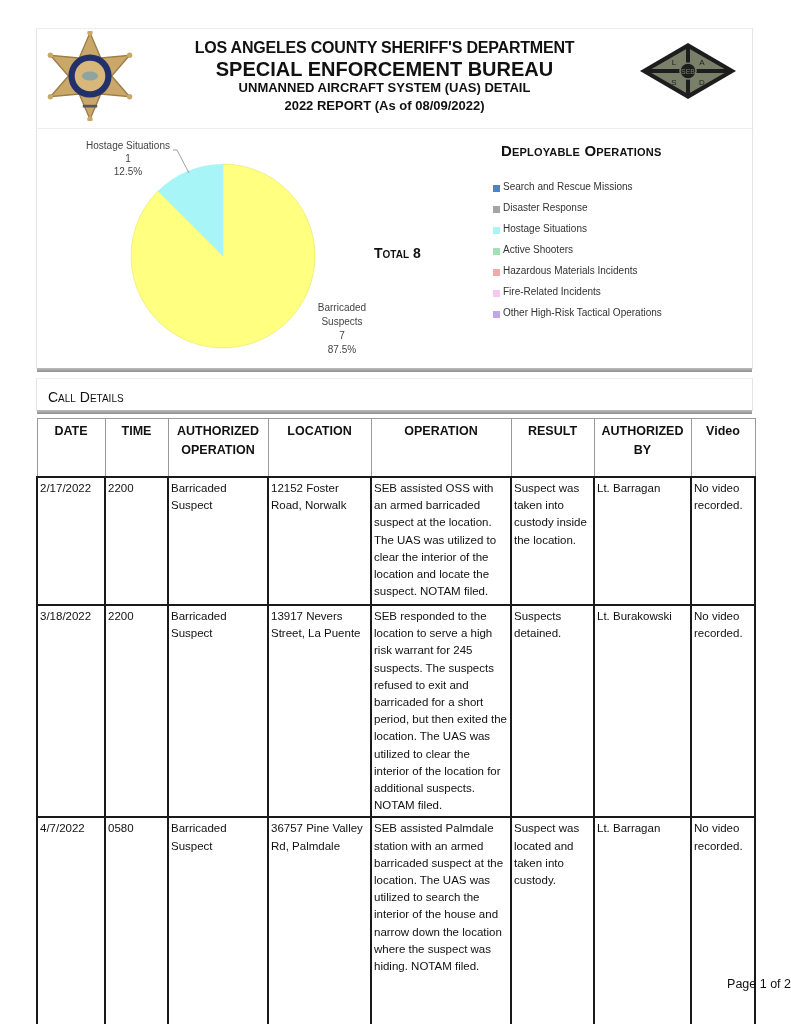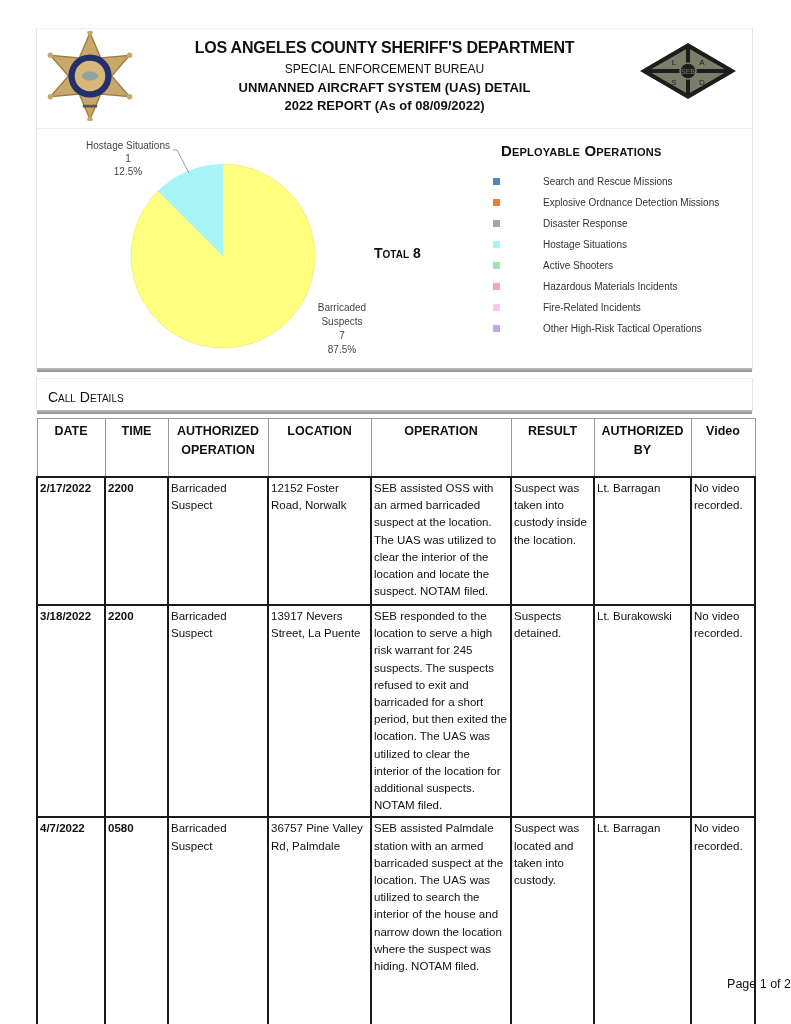--- a/index.html
+++ b/index.html
@@ -11,43 +11,43 @@
            border-top: 1px solid #eee; }
   .panel::after { content: ""; position: absolute; left: 0; right: 0; bottom: -3px; height: 4px;
                   background: linear-gradient(#bdbdbd, #8f8f8f); }
 
   
   #header { top: 28px; height: 104px; }
   .badge { position: absolute; left: 8px; top: 2px; width: 90px; height: 90px; }
   .seb-logo { position: absolute; right: 14px; top: 12px; width: 100px; height: 60px; }
   .titles { position: absolute; left: 110px; right: 130px; top: 8px; text-align: center; }
   .t1 { font-size: 16px; font-weight: bold; letter-spacing: -0.2px; line-height: 22px; }
-  .t2 { font-size: 12px; font-weight: normal; line-height: 20px; }
+  .t2 { font-size: 20px; font-weight: bold; line-height: 20px; }
   .t3 { font-size: 13px; font-weight: bold; line-height: 18px; }
   .t4 { font-size: 13px; font-weight: bold; line-height: 18px; }
 
   
   #chart { top: 128px; height: 241px; }
   .pie { position: absolute; left: 93px; top: 34px; }
   .lbl { position: absolute; font-size: 10px; color: #444; text-align: center; line-height: 13px; }
   .total { position: absolute; left: 337px; top: 116px; font-size: 14px; font-weight: bold; font-variant: small-caps; }
   .legend-title { position: absolute; left: 464px; top: 13px; font-size: 15px; font-weight: bold; font-variant: small-caps; letter-spacing: 0.2px; }
   .legend { position: absolute; left: 456px; top: 42px; list-style: none; }
-  .legend li { display: flex; align-items: center; height: 21px; font-size: 10px; color: #333; gap: 40px; }
+  .legend li { display: flex; align-items: flex-end; height: 21px; font-size: 10px; color: #333; }
   .swatch { width: 7px; height: 7px; margin-right: 3px; display: inline-block; }
 
   
   #calls { top: 378px; height: 33px; }
   .calls-title { position: absolute; left: 11px; top: 10px; font-size: 14px; font-weight: normal; font-variant: small-caps; }
 
   table { position: absolute; left: 36px; top: 418px; width: 718px; border-collapse: collapse; table-layout: fixed; }
   th { font-size: 12.5px; font-weight: bold; text-align: center; vertical-align: top; padding: 3px 2px 16px;
        border: 1px solid #9a9a9a; line-height: 19px; height: 41px; }
   td { font-size: 11.5px; vertical-align: top; padding: 2px 2px; border: 2px solid #1a1a1a; line-height: 17.2px; }
-  td.bold { font-weight: bold; }
+  td.bold { font-weight: normal; }
 
   .footer { position: absolute; left: 0; width: 791px; top: 977px; text-align: right; font-size: 12.5px; }
 </style>
 </head>
 <body>
 
 <div class="panel" id="header">
   <svg class="badge" viewBox="0 0 100 100">
     <polygon points="50,2 62,30 94,27 74,50 94,73 62,70 50,98 38,70 6,73 26,50 6,27 38,30" fill="#c9a86a" stroke="#9c7d45" stroke-width="1.5"></polygon>
     <circle cx="6" cy="27" r="3" fill="#c9a86a"></circle>
@@ -100,24 +100,20 @@
     <div>Suspects</div>
     <div>7</div>
     <div>87.5%</div>
   </div>
   <div class="total">Total 8</div>
   <div class="legend-title">Deployable Operations</div>
   <ul class="legend">
     <li>
         <span class="swatch" style="background:#4a86c5"></span>
         <span>Search and Rescue Missions</span>
-      </li>
-    <li>
-        <span class="swatch" style="background:#ec7d31"></span>
-        <span>Explosive Ordnance Detection Missions</span>
       </li>
     <li>
         <span class="swatch" style="background:#a5a5a5"></span>
         <span>Disaster Response</span>
       </li>
     <li>
         <span class="swatch" style="background:#a8f5f8"></span>
         <span>Hostage Situations</span>
       </li>
     <li>

